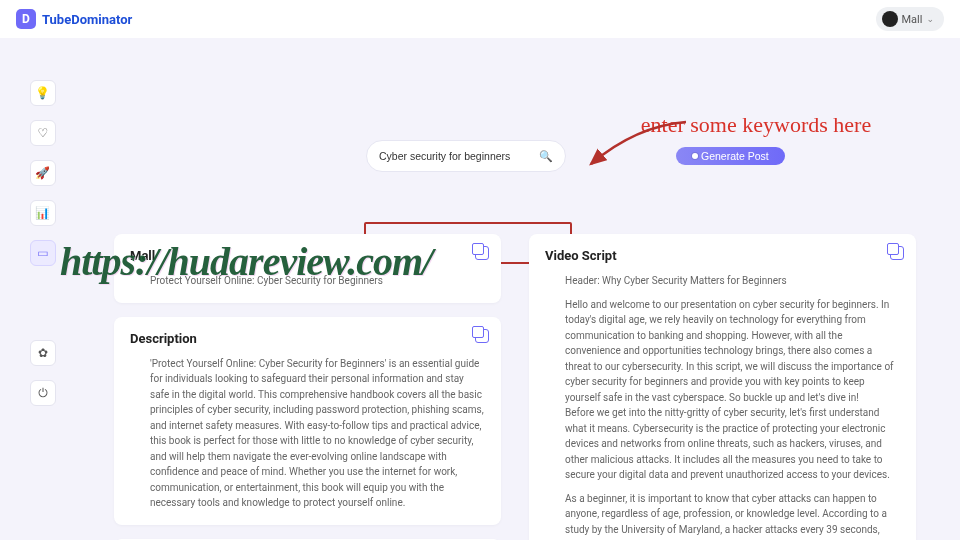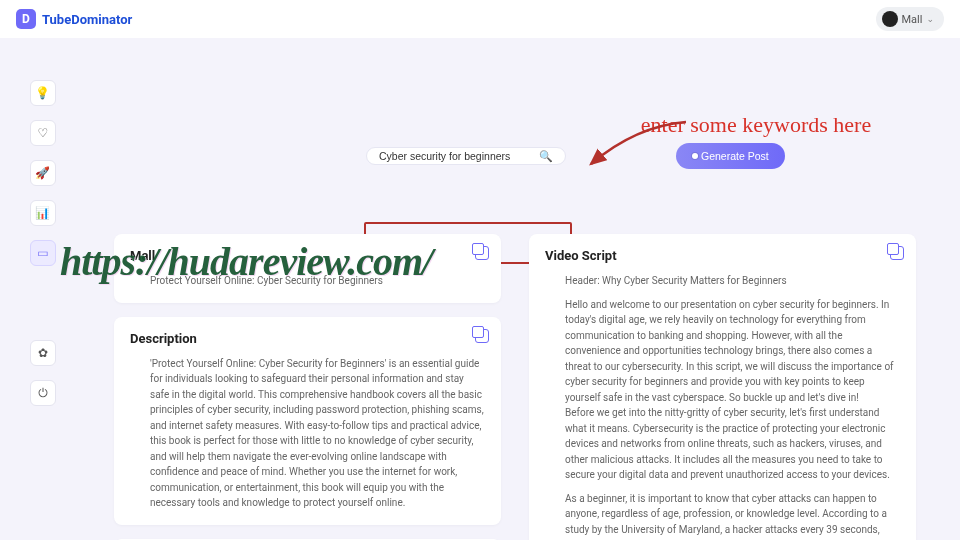--- a/index.html
+++ b/index.html
@@ -13,24 +13,24 @@
   .chevron { font-size: 9px; color: #888; }
   .workspace { position: relative; background: #f4f3fb; width: 100%; height: calc(100% - 38px); }
   .sidebar { position: absolute; left: 28px; top: 42px; width: 30px; display: flex; flex-direction: column; gap: 14px; align-items: center; }
   .side-btn { width: 26px; height: 26px; border: 1px solid #e4e4ef; border-radius: 6px; background: #fff; display: flex; align-items: center; justify-content: center; font-size: 12px; color: #555; cursor: pointer; }
   .side-btn.active { background: #eceaff; border-color: #d7d4ff; color: #6f6af8; }
   .side-group-bottom { margin-top: 60px; display: flex; flex-direction: column; gap: 14px; align-items: center; }
   .content { position: absolute; left: 96px; top: 38px; right: 44px; bottom: 0; }
   .page-title { font-size: 26px; font-weight: 700; color: #222; }
   .page-sub { font-size: 11px; color: #666; margin-top: 4px; }
   .search-row { position: absolute; left: 0; right: 0; top: 80px; display: flex; align-items: center; }
-  .search-box { position: absolute; left: 270px; width: 200px; height: 18px; background: #fff; border: 1px solid #e6e6f2; border-radius: 18px; display: flex; align-items: center; padding: 0 12px; font-size: 10px; color: #333; }
+  .search-box { position: absolute; left: 270px; width: 200px; height: 32px; background: #fff; border: 1px solid #e6e6f2; border-radius: 18px; display: flex; align-items: center; padding: 0 12px; font-size: 10px; color: #333; }
   .search-box input { border: none; outline: none; width: 100%; font-size: 10.5px; color: #333; background: transparent; }
   .mag { font-size: 11px; color: #888; }
-  .gen-btn { position: absolute; left: 580px; height: 26px; padding: 0 16px; border-radius: 14px; background: linear-gradient(90deg,#8a87f5,#6f6af8); color: #fff; font-size: 10.5px; display: flex; align-items: center; border: none; cursor: pointer; }
+  .gen-btn { position: absolute; left: 580px; height: 18px; padding: 0 16px; border-radius: 14px; background: linear-gradient(90deg,#8a87f5,#6f6af8); color: #fff; font-size: 10.5px; display: flex; align-items: center; border: none; cursor: pointer; }
   .cursor-dot { display:inline-block; width:6px; height:6px; border-radius:50%; background:#fff; margin-right:3px; box-shadow:0 0 0 1px rgba(0,0,0,.1);}
   .annotation-box { position: absolute; left: 268px; top: 66px; width: 208px; height: 42px; border: 2.5px solid #b3312c; border-radius: 2px; pointer-events: none; }
   .annotation-text { position: absolute; right: -60px; top: -6px; font-size: 22px; font-family: Georgia, serif; color: #d8322a; width: 320px; text-align: center; margin-top: 28px; }
   .annotation-arrow { position: absolute; left: 480px; top: 40px; width: 120px; height: 60px; pointer-events:none; }
   .cols { position: absolute; left: 18px; right: 0; top: 158px; bottom: 0; display: flex; gap: 28px; }
   .col { flex: 1; display: flex; flex-direction: column; gap: 14px; }
   .card { background: #fff; border-radius: 8px; padding: 14px 16px; position: relative; box-shadow: 0 1px 3px rgba(30,30,60,0.04); }
   .card h3 { font-size: 13px; font-weight: 700; color: #222; margin-bottom: 10px; }
   .card p { font-size: 10px; color: #666; line-height: 1.55; padding-left: 20px; }
   .card .subhead { font-size: 10px; color: #666; margin-bottom: 8px; }

